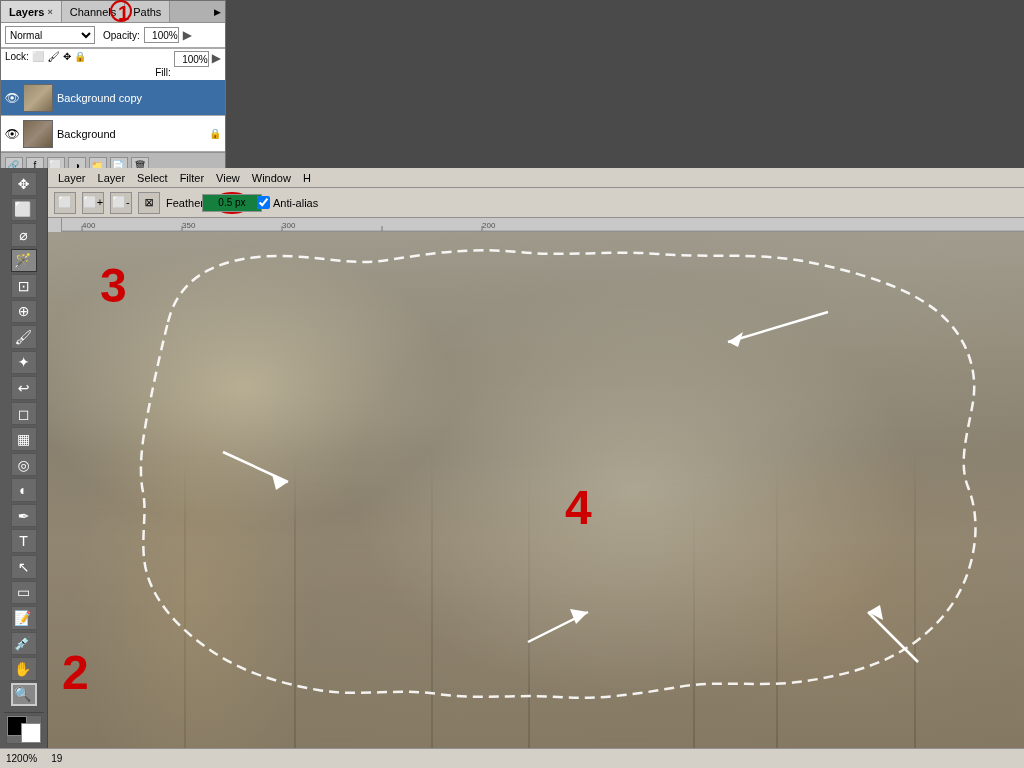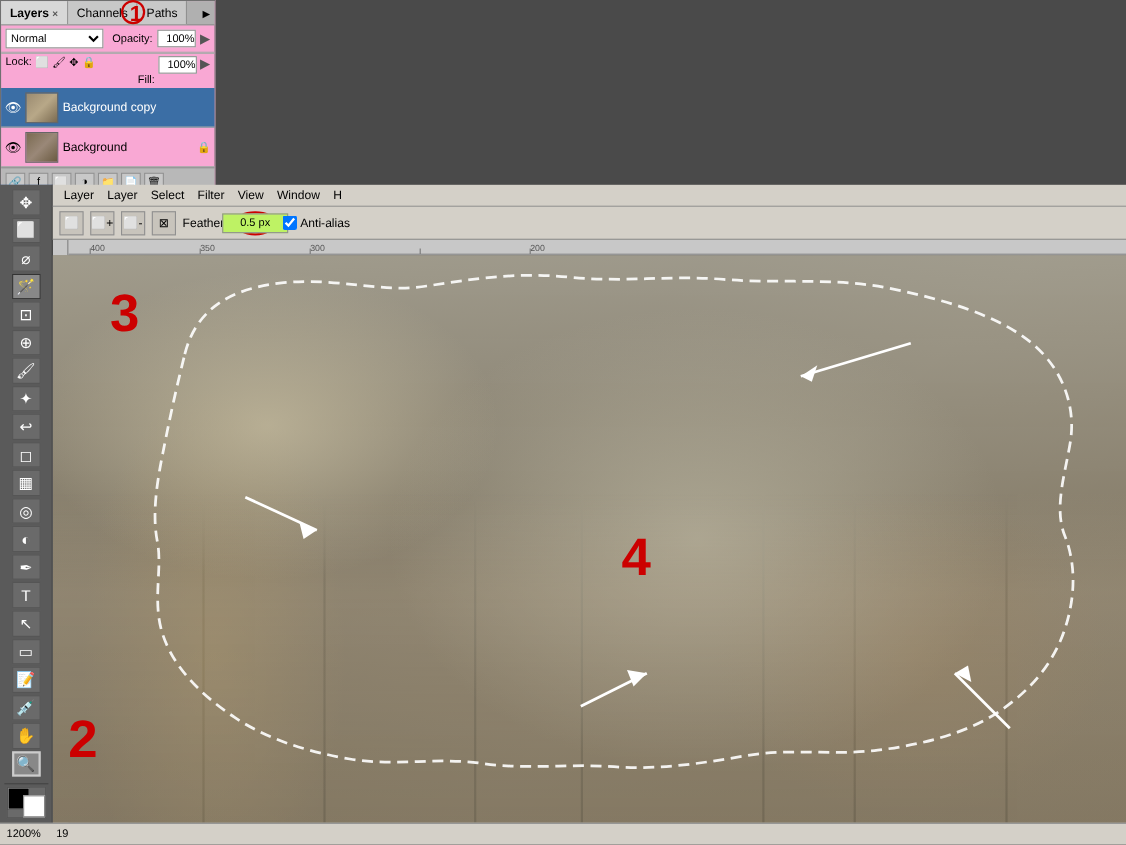--- a/index.html
+++ b/index.html
@@ -78,22 +78,22 @@
       font-family: 'Times New Roman', serif;
       line-height: 1;
       letter-spacing: -5px;
     }
 
     
     .layers-panel {
       position: absolute;
       top: 0;
       left: 0;
-      width: 196px;
-      background: #f9a8d4;
+      width: 226px;
+      background: #ffffff;
       border: 1px solid #707070;
     }
 
     .panel-tabs {
       display: flex;
       background: #b0b0b0;
       border-bottom: 1px solid #909090;
       height: 22px;
     }
 
@@ -323,21 +323,21 @@
       font-size: 11px;
       color: black;
     }
 
     .feather-input {
       width: 60px;
       height: 18px;
       font-size: 10px;
       text-align: center;
       border: 1px solid #909090;
-      background: #bef264;
+      background: #15803d;
     }
 
     .feather-circle {
       width: 38px;
       height: 22px;
       border: 2px solid #cc0000;
       border-radius: 50%;
       display: flex;
       align-items: center;
       justify-content: center;

